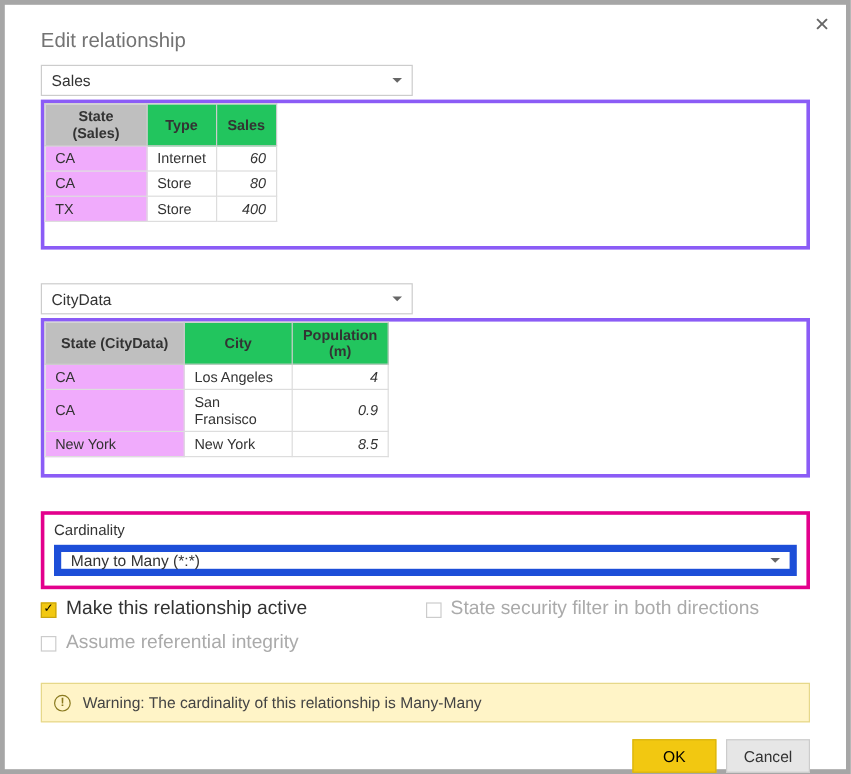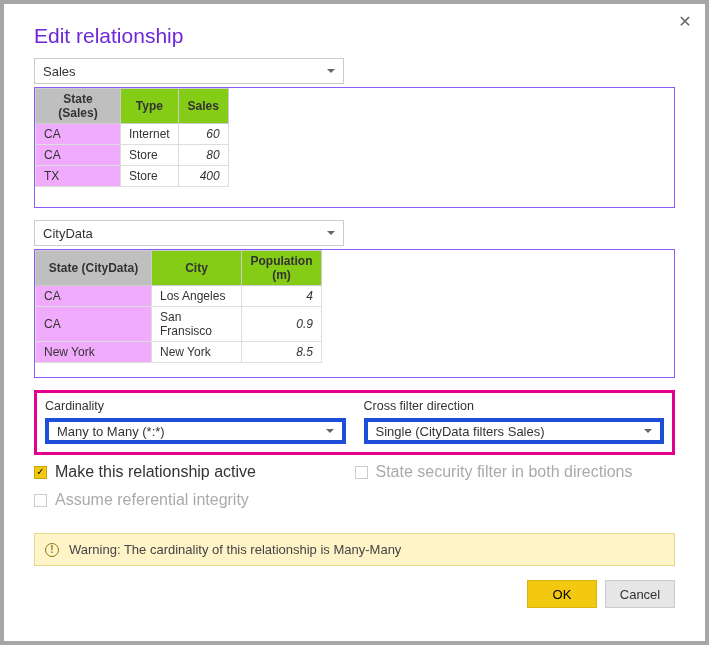--- a/index.html
+++ b/index.html
@@ -26,23 +26,23 @@
     right: 10px;
     width: 20px;
     height: 20px;
     font-size: 16px;
     color: #666;
     cursor: pointer;
     text-align: center;
     line-height: 20px;
   }
   h1.title {
-    font-size: 21px;
+    font-size: 17px;
     font-weight: 300;
-    color: #6d28d9;
+    color: #737373;
     margin: 2px 0 10px 0;
   }
   .subtitle {
     font-size: 13px;
     color: #333;
     margin-bottom: 22px;
   }
   .table-select {
     width: 310px;
     border: 1px solid #ccc;
@@ -56,30 +56,30 @@
     color: #333;
     cursor: pointer;
   }
   .caret {
     width: 0; height: 0;
     border-left: 4px solid transparent;
     border-right: 4px solid transparent;
     border-top: 4px solid #666;
   }
   .preview-box {
-    border: 1px solid #8b5cf6;
+    border: 3px solid #8b5cf6;
     padding: 0;
-    margin-bottom: 12px;
+    margin-bottom: 28px;
   }
   table.data {
     border-collapse: collapse;
     font-size: 12px;
   }
   table.data th {
-    background: #84cc16;
+    background: #22c55e;
     border: 1px solid #ccc;
     padding: 3px 8px;
     font-weight: 600;
     text-align: center;
     font-size: 12px;
   }
   table.data th.sel {
     background: #bfbfbf;
   }
   table.data td {
@@ -105,21 +105,21 @@
     display: flex;
     gap: 18px;
   }
   .hcol { flex: 1; }
   .hlabel {
     font-size: 12.5px;
     color: #333;
     margin-bottom: 5px;
   }
   .hselect {
-    border: 4px solid #1d4ed8;
+    border: 6px solid #1d4ed8;
     padding: 4px 8px;
     height: 26px;
     display: flex;
     justify-content: space-between;
     align-items: center;
     font-size: 13px;
     cursor: pointer;
   }
   .check-row {
     display: flex;
@@ -262,27 +262,20 @@
   </div>
 
   <div class="highlight-box">
     <div class="hcol">
       <div class="hlabel">Cardinality</div>
       <div class="hselect">
         <span>Many to Many (*:*)</span>
         <span class="caret"></span>
       </div>
     </div>
-    <div class="hcol">
-      <div class="hlabel">Cross filter direction</div>
-      <div class="hselect">
-        <span>Single (CityData filters Sales)</span>
-        <span class="caret"></span>
-      </div>
-    </div>
   </div>
 
   <div class="check-row">
     <div class="check-col">
       <span class="cb checked">✓</span>
       <span class="cb-label">Make this relationship active</span>
     </div>
     <div class="check-col">
       <span class="cb disabled"></span>
       <span class="cb-label disabled">State security filter in both directions</span>

